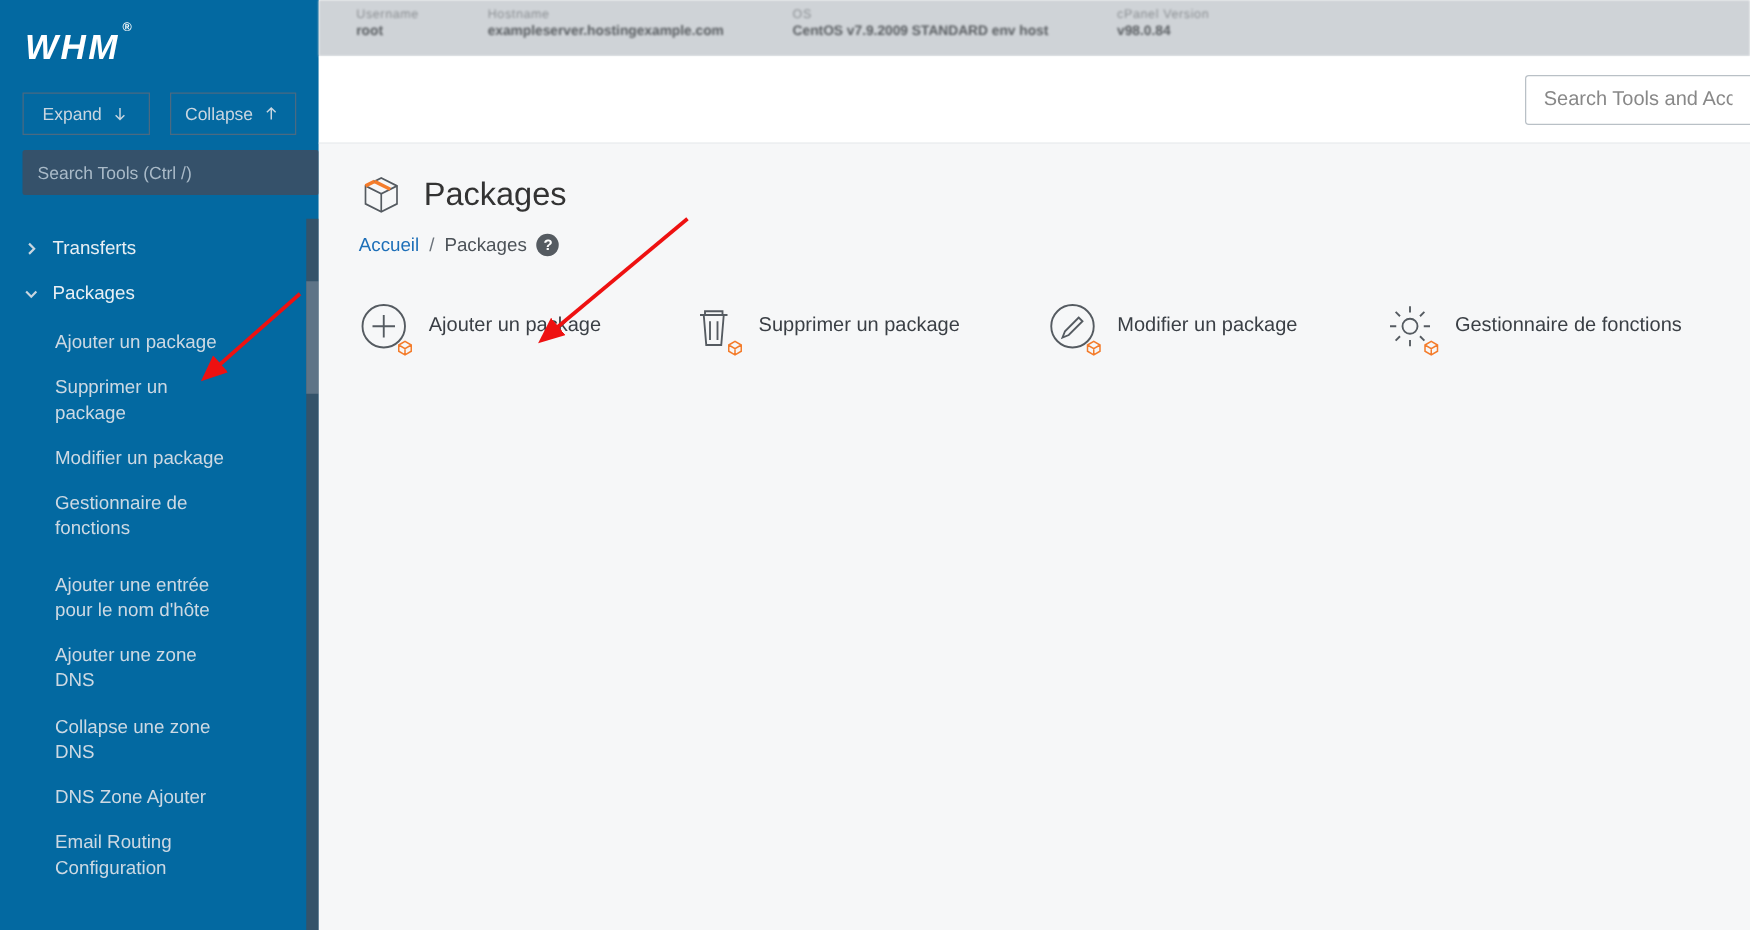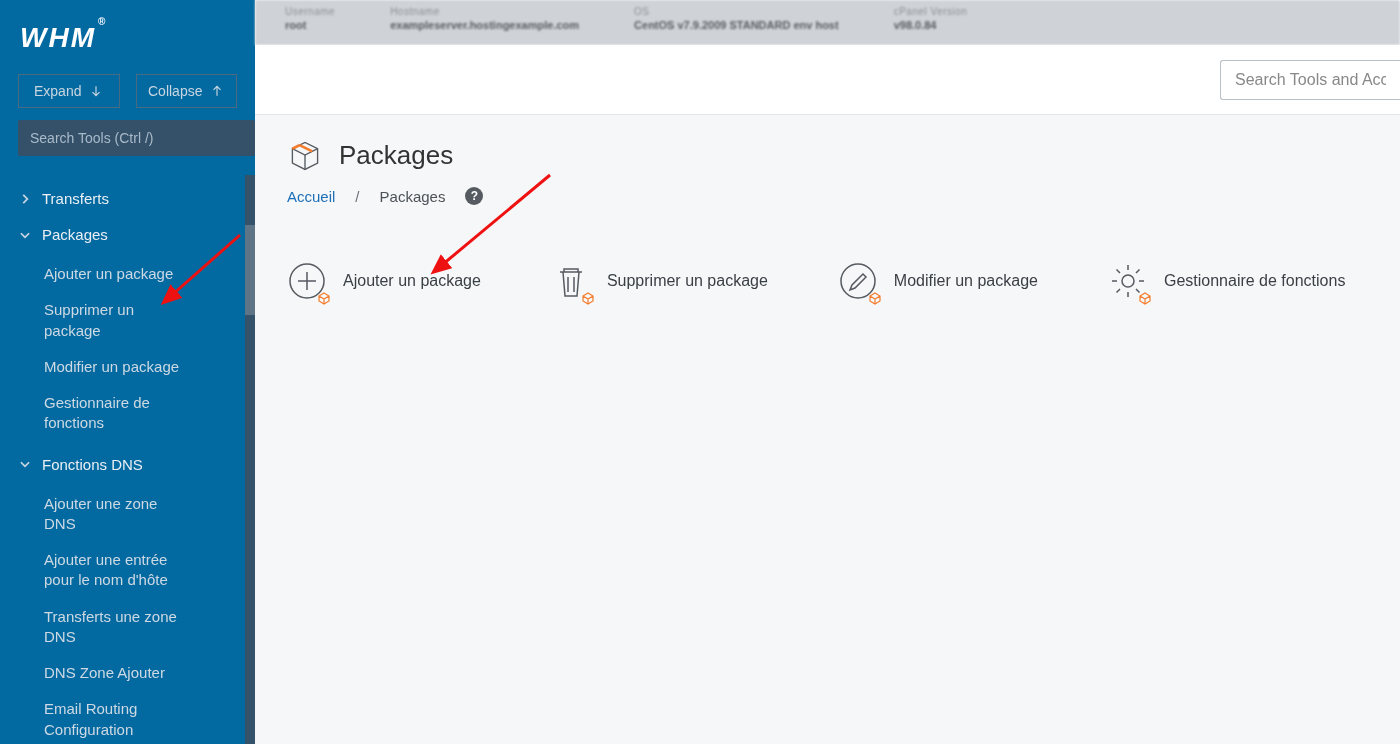--- a/index.html
+++ b/index.html
@@ -182,23 +182,23 @@
   }
   .page-title {
     font-size: 26px;
     color: #333;
     font-weight: 400;
   }
 
   .breadcrumb {
     display: flex;
     align-items: center;
-    gap: 20px;
+    gap: 8px;
     font-size: 15px;
-    margin-bottom: 56px;
+    margin-bottom: 36px;
   }
   .breadcrumb a { color: #1d6fb8; text-decoration: none; }
   .breadcrumb .sep { color: #6b727a; }
   .breadcrumb .cur { color: #4c5258; }
   .help-icon {
     width: 18px; height: 18px;
     border-radius: 50%;
     background: #555b61;
     color: #fff;
     font-size: 12px;
@@ -293,30 +293,24 @@
       </div>
       <div class="nav-sub">
         <div class="nav-item">Ajouter un package</div>
         <div class="nav-item">Supprimer un package</div>
         <div class="nav-item">Modifier un package</div>
         <div class="nav-item">Gestionnaire de fonctions</div>
       </div>
     </div>
 
     <div class="nav-section">
-      <div class="nav-head">
-        <svg class="chev" viewBox="0 0 24 24" fill="none" stroke-width="3">
-            <path d="M5 9l7 7 7-7"></path>
-          </svg>
-        <span>Fonctions DNS</span>
-      </div>
       <div class="nav-sub">
+        <div class="nav-item">Ajouter une entrée pour le nom d'hôte</div>
         <div class="nav-item">Ajouter une zone DNS</div>
-        <div class="nav-item">Ajouter une entrée pour le nom d'hôte</div>
-        <div class="nav-item">Transferts une zone DNS</div>
+        <div class="nav-item">Collapse une zone DNS</div>
         <div class="nav-item">DNS Zone Ajouter</div>
         <div class="nav-item">Email Routing Configuration</div>
       </div>
     </div>
 
   </div>
 </div>
 
 <div class="infobar">
   <div class="col">

